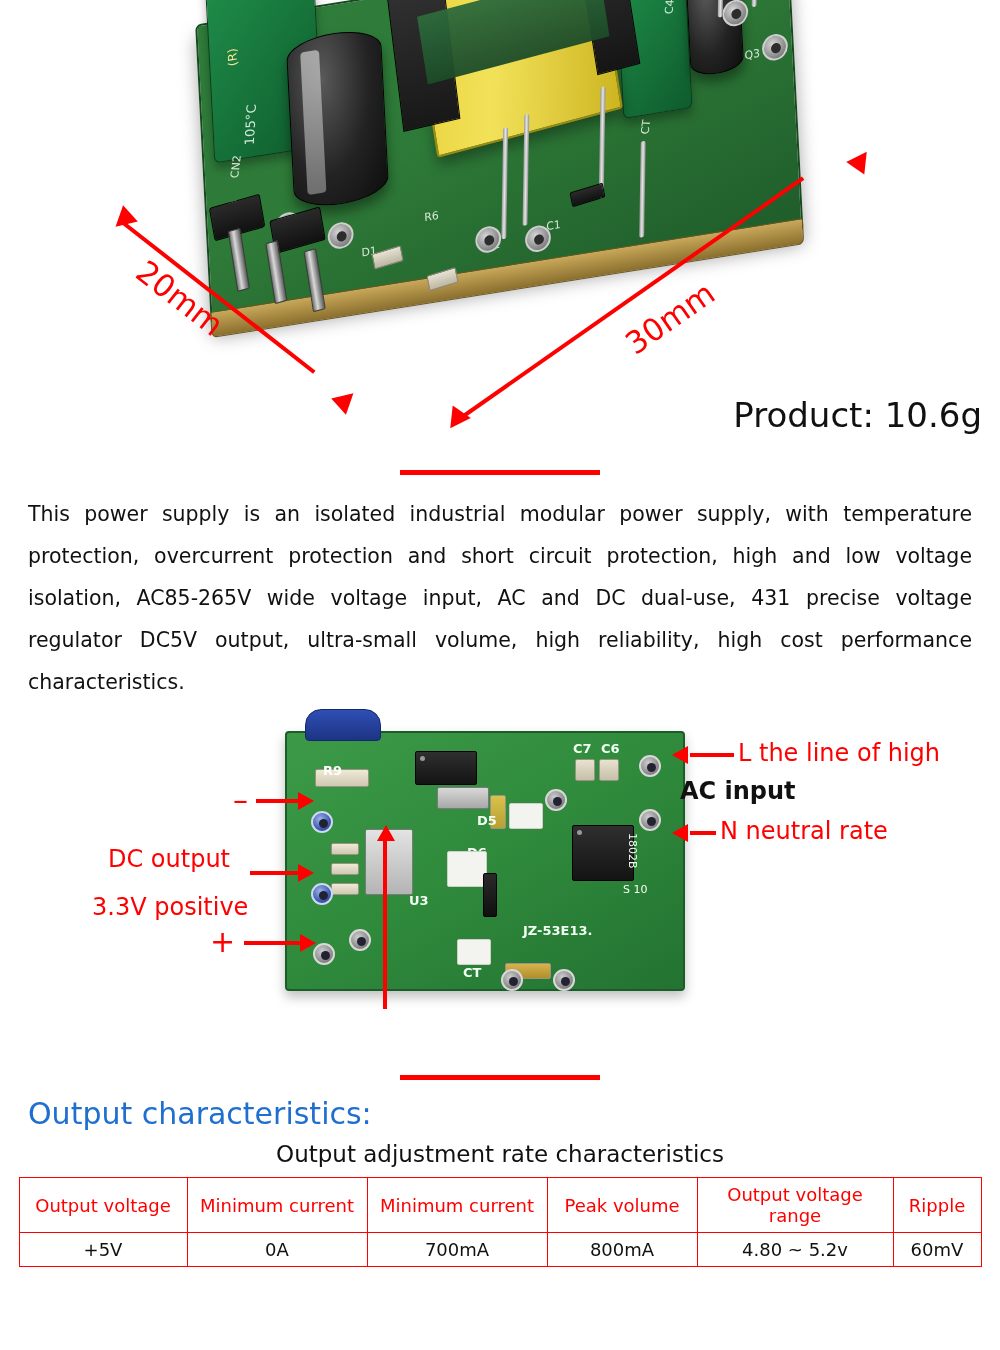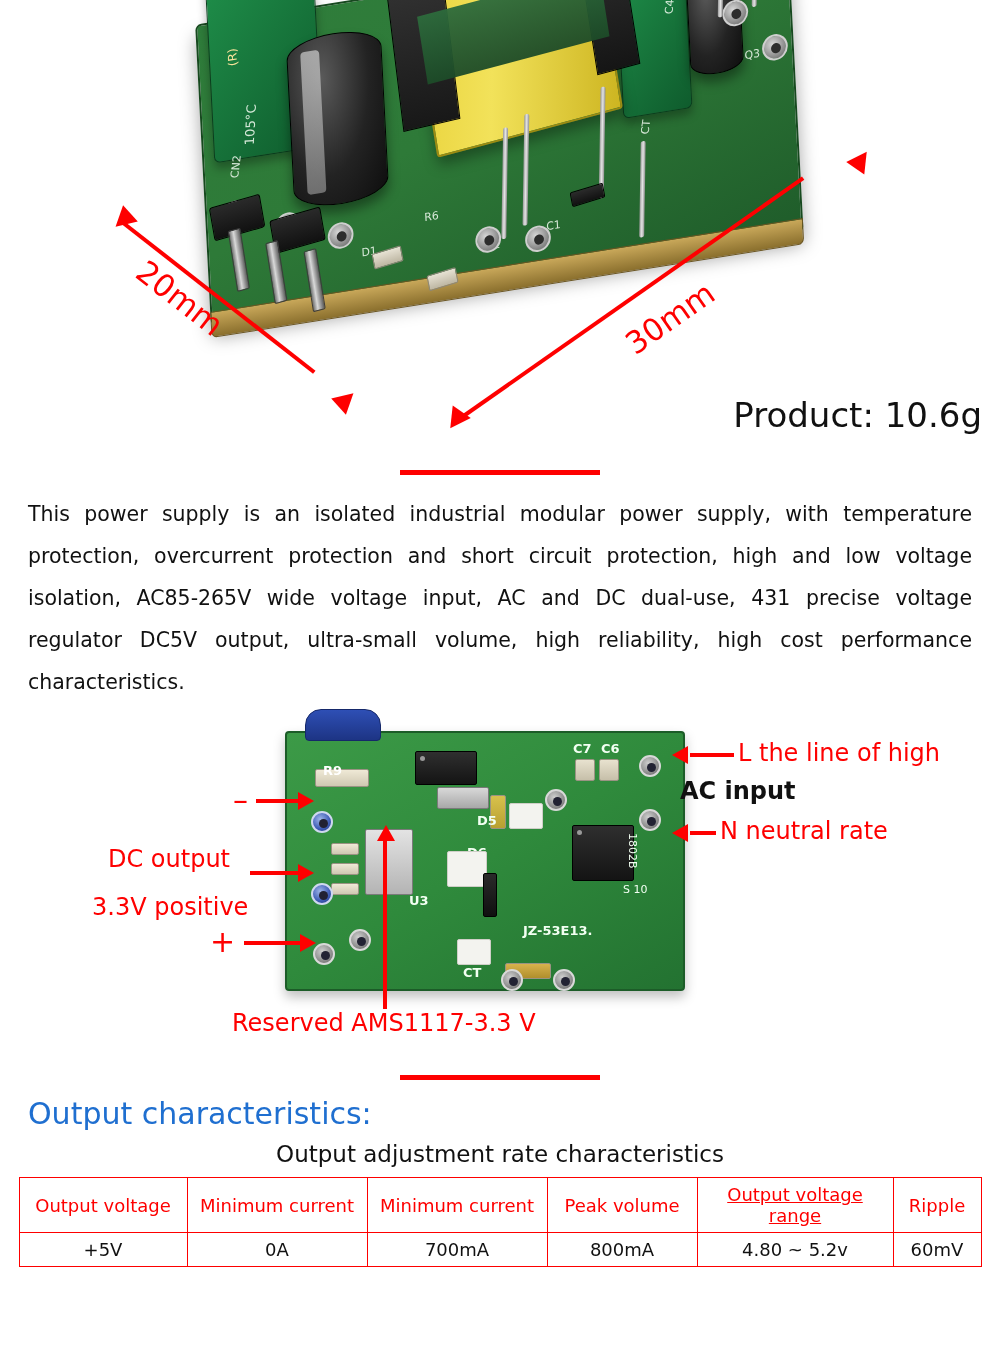--- a/index.html
+++ b/index.html
@@ -421,38 +421,37 @@
   <span class="ann-label" style="left:92px; top:168px;margin-top:16px;">3.3V positive</span>
   <div class="ann-line" style="left:250px; top:162px; width:50px;"></div>
   <div class="ann-head-right" style="left:298px; top:155px;"></div>
 
   <span class="sym" style="left:210px; top:218px;">+</span>
   <div class="ann-line" style="left:244px; top:232px; width:58px;"></div>
   <div class="ann-head-right" style="left:300px; top:225px;"></div>
 
   <div class="ann-line v" style="left:383px; top:130px; width:4px; height:170px;"></div>
   <div class="ann-head-up" style="left:377px; top:116px;"></div>
-  <span class="ann-label" style="left:232px; top:300px;">Reserved AMS1117-3.3 V</span>
 </div>
 
 <div style="margin-top:6px;">
   <div class="title-underline"></div>
 </div>
 
 <div class="output-char">Output characteristics:</div>
 <div class="table-caption">Output adjustment rate characteristics</div>
 
 <table class="param">
   <thead>
     <tr>
       <th style="width:168px;text-align:center;">Output voltage</th>
       <th style="width:180px;">Minimum current</th>
       <th style="width:180px;">Minimum current</th>
       <th style="width:150px;">Peak volume</th>
-      <th style="width:196px;text-decoration:underline;">Output voltage range</th>
+      <th style="width:196px;">Output voltage range</th>
       <th style="width:88px;">Ripple</th>
     </tr>
   </thead>
   <tbody>
     <tr>
       <td>+5V</td>
       <td>0A</td>
       <td>700mA</td>
       <td>800mA</td>
       <td>4.80 ~ 5.2v</td>

